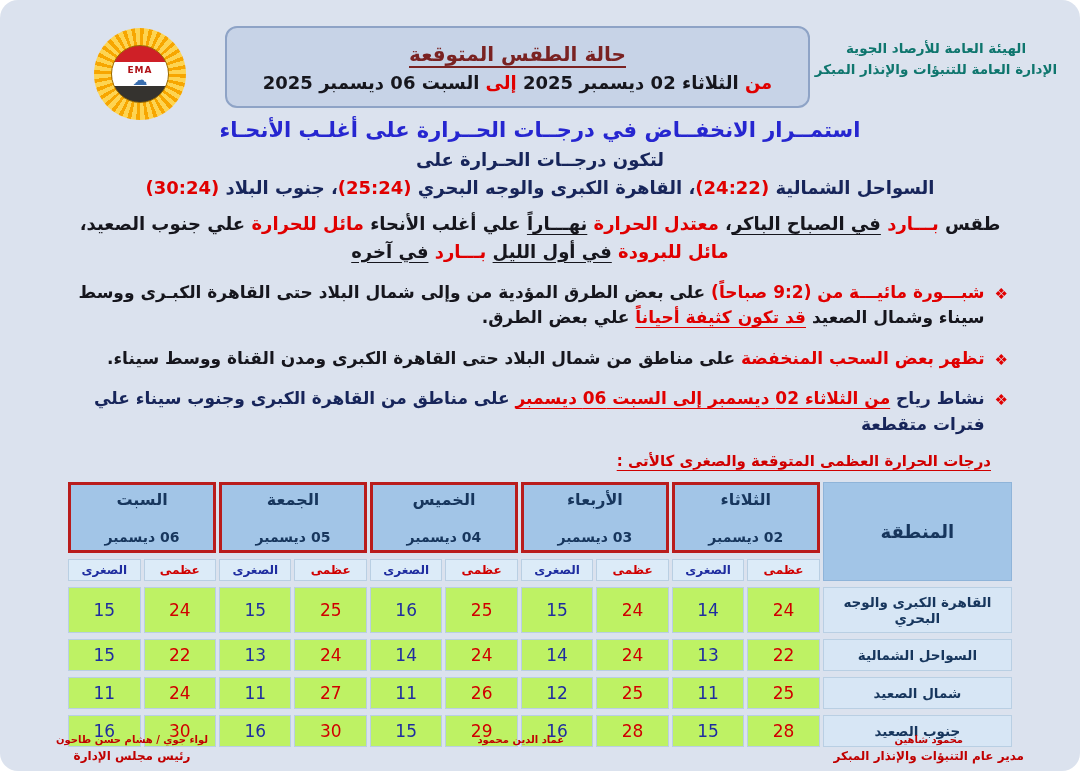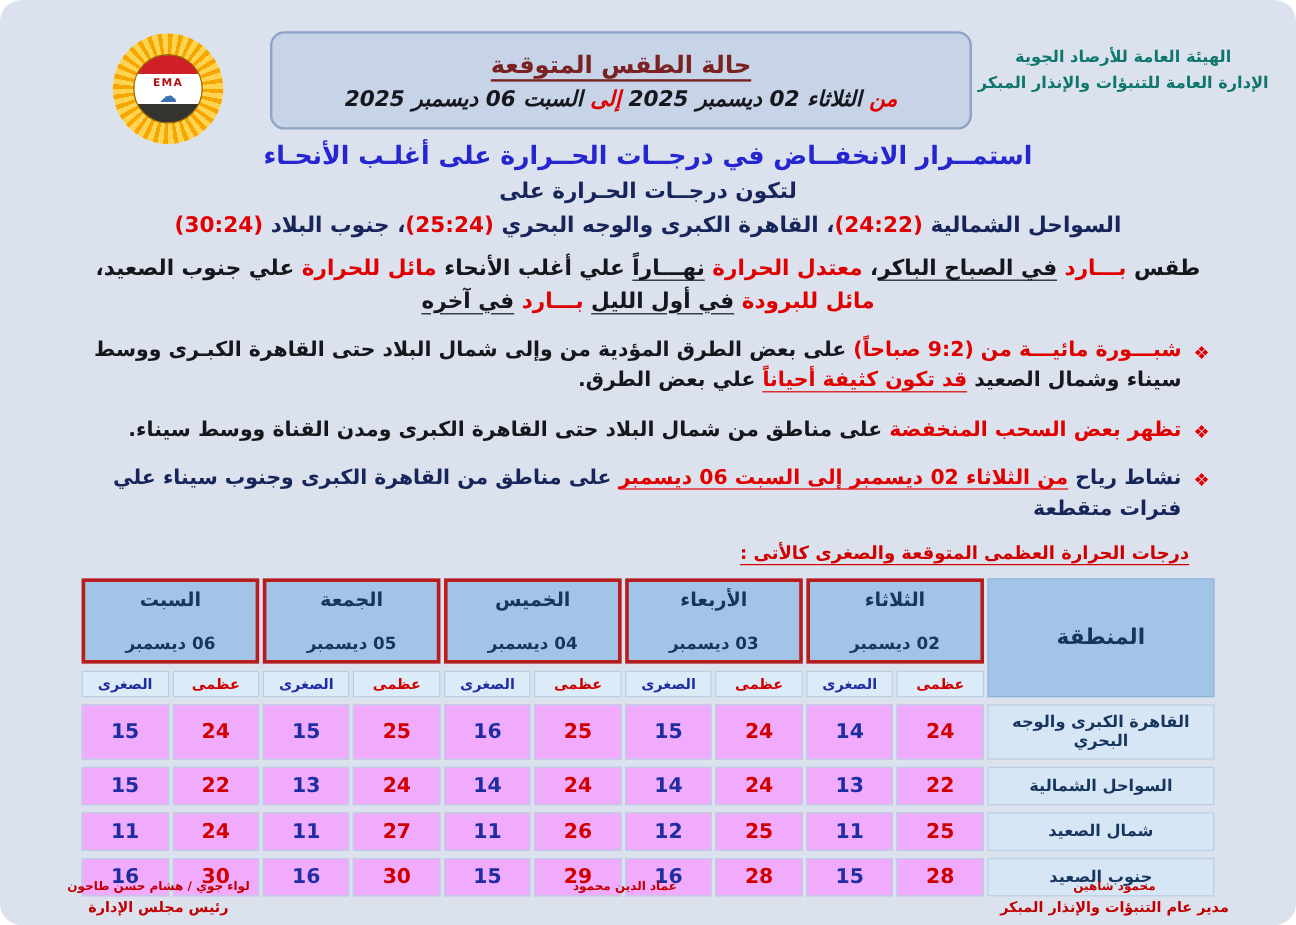--- a/index.html
+++ b/index.html
@@ -14,21 +14,21 @@
   .logo-core { width:58px; height:58px; border-radius:50%; overflow:hidden; border:1px solid #9a6a00;
     background:linear-gradient(180deg,#cf2027 0 28%,#ffffff 28% 72%,#35332f 72% 100%);
     display:flex; flex-direction:column; align-items:center; justify-content:center; }
   .logo-ema { font-size:9px; font-weight:bold; color:#b01218; letter-spacing:1px; margin-top:2px; }
   .logo-cloud { font-size:15px; color:#3a6fb0; line-height:10px; }
 
   .title-box { position:absolute; left:225px; top:26px; width:585px; height:82px;
     background:#c7d3e7; border:2px solid #8ea3c6; border-radius:12px;
     display:flex; flex-direction:column; align-items:center; justify-content:center; gap:6px; }
   .title-main { font-size:20px; font-weight:bold; color:#7a2222; text-decoration:underline; text-underline-offset:5px; }
-  .title-dates { font-size:18px; font-weight:bold;font-style:italic; }
+  .title-dates { font-size:18px; font-weight:bold; }
 
   .org { position:absolute; right:16px; top:38px; width:256px; text-align:center;
     color:#0f766e; font-weight:bold; font-size:13.5px; line-height:1.55; }
 
   
   .main { position:absolute; top:118px; right:0; left:0; }
   .headline { text-align:center; font-size:21px; font-weight:bold; color:#2626d0; letter-spacing:0; }
   .subline  { text-align:center; font-size:18px; font-weight:bold; color:#17255a; margin-top:7px; }
   .rangeline { text-align:center; font-size:18px; font-weight:bold; margin-top:7px; }
 
@@ -51,22 +51,22 @@
   th.hd-region { width:188px; background:#a2c5e7; color:#17365d; font-size:18px; font-weight:bold;
     border:1px solid #8fb4d9; }
   th.hd-day { background:#a2c5e7; color:#17365d; font-weight:bold; border:3px solid #b91c1c; padding:5px 0; }
   .day-name { font-size:16px; }
   .day-date { font-size:14px; margin-top:20px; }
   th.sub { background:#dcebf8; font-size:12px; font-weight:bold; border:1px solid #b9cfe3; padding:3px 0; }
   th.sub-max { color:#d00000; }
   th.sub-min { color:#1f2da0; }
   td.region-name { background:#d7e6f5; color:#17365d; font-size:13.5px; font-weight:bold;
     border:1px solid #b9cfe3; text-align:center; padding:6px 4px; }
-  td.val { background:#f0abfc; border:1px solid #b9cfe3; text-align:center; font-size:17px;
-    font-weight:bold; padding:5px 0; width:72px; }
+  td.val { background:#bef264; border:1px solid #b9cfe3; text-align:center; font-size:17px;
+    font-weight:normal; padding:5px 0; width:72px; }
   td.val-max { color:#d00000; }
   td.val-min { color:#1f2da0; }
 
   
   .footer { position:absolute; bottom:6px; right:0; left:0; display:flex; justify-content:space-between;
     padding:0 56px; direction:rtl; }
   .sig { text-align:center; color:#c00000; line-height:1.5; }
   .sig-name { font-size:10px; font-weight:bold; }
   .sig-title { font-size:12px; font-weight:bold; }
 </style>

